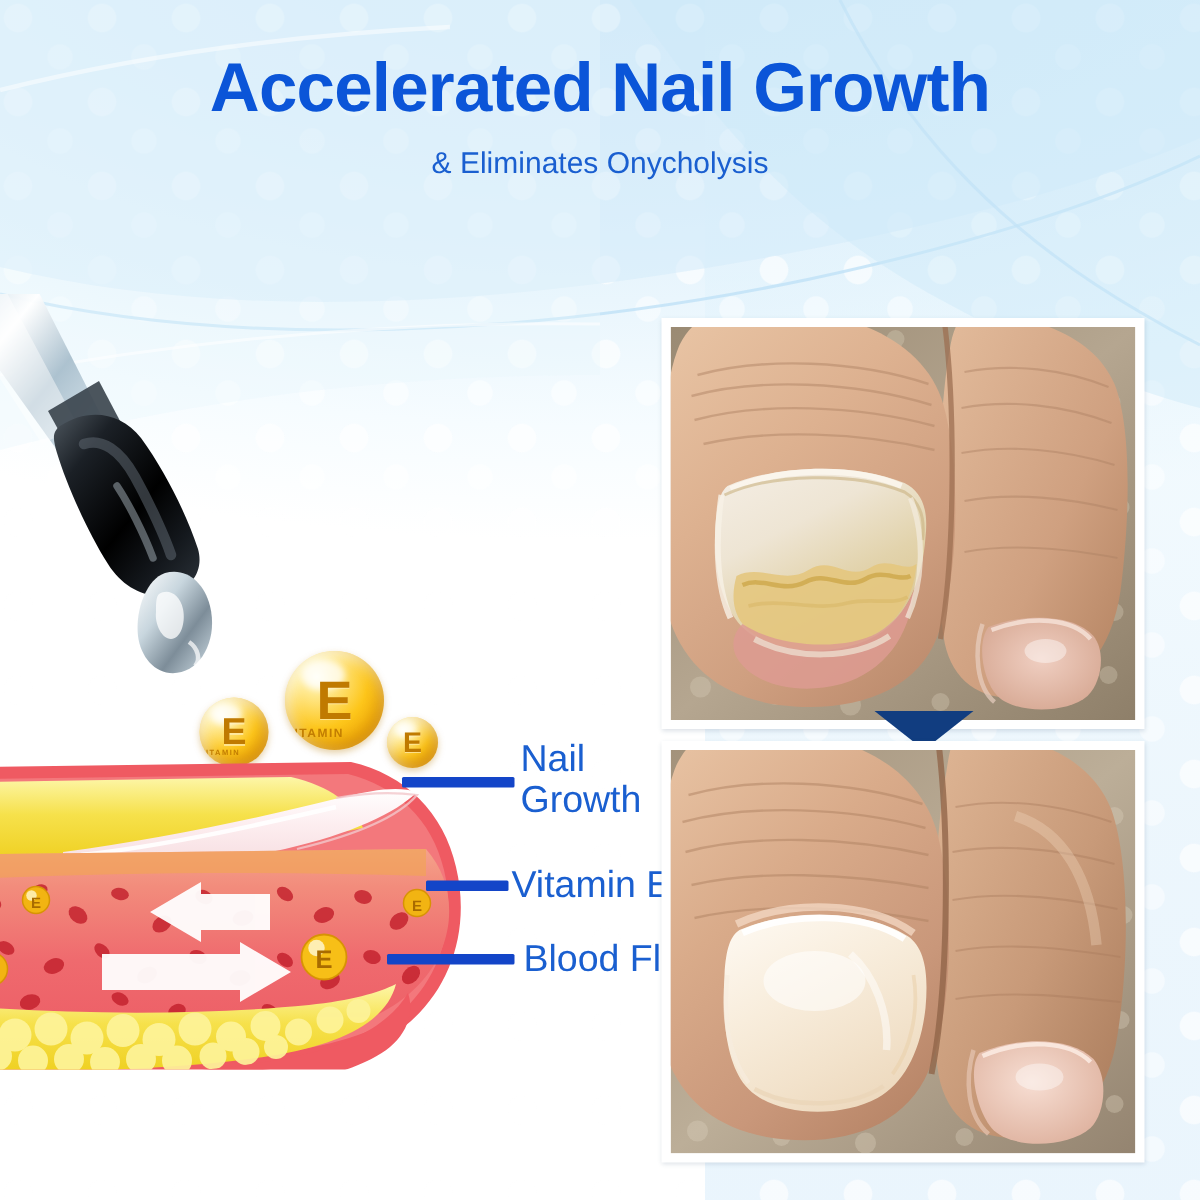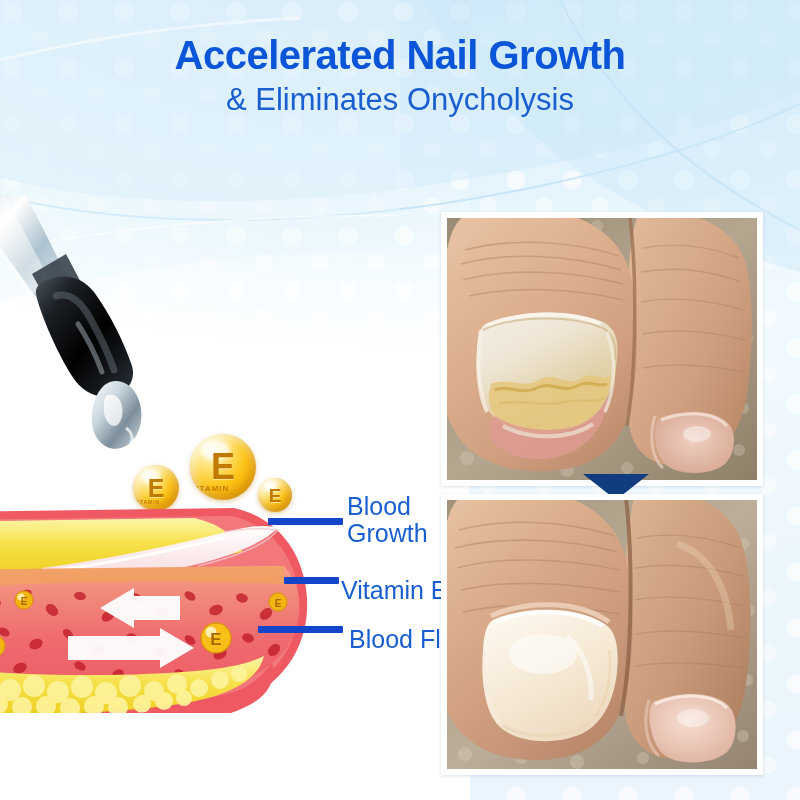--- a/index.html
+++ b/index.html
@@ -30,25 +30,25 @@
   .bg-right-tint{
     position:absolute; right:0; top:0; width:330px; height:800px;
     background:linear-gradient(180deg,#dcf0fb 0%, #e6f5fd 40%, #ddeffb 70%, #d9edfb 100%);
     opacity:.55;
   }
   .bg-waves{ position:absolute; inset:0; }
 
   
   .header{ position:absolute; left:0; top:34px; width:800px; text-align:center; }
   .title{
-    font-size:40px; font-weight:bold; letter-spacing:-0.5px;
+    font-size:46px; font-weight:bold; letter-spacing:-0.5px;
     line-height:1.05;
   }
   .subtitle{
-    font-size:31px; font-weight:normal; margin-top:6px; letter-spacing:0px;
+    font-size:20px; font-weight:normal; margin-top:16px; letter-spacing:0px;
   }
 
   
   .brush{ position:absolute; left:-18px; top:196px; width:220px; height:270px; }
 
   
   .caps{ position:absolute; left:0; top:420px; width:320px; height:110px; }
   .cap{
     position:absolute; border-radius:50%;
     background:
@@ -75,21 +75,21 @@
   .cap-md{ left:133px; top:45px; width:46px; height:46px; }
   .cap-md .e{ font-size:25px; }
   .cap-md .vit{ font-size:5px; bottom:12%; }
   .cap-sm{ left:258px; top:58px; width:34px; height:34px; }
   .cap-sm .e{ font-size:19px; }
 
   
   .diagram{ position:absolute; left:-16px; top:498px; width:330px; height:215px; }
 
   
-  .callout{ position:absolute; display:flex; align-items:flex-start; }
+  .callout{ position:absolute; display:flex; align-items:center; }
   .callout .line{ height:7px; border-radius:1px; }
   .callout .ctext{
     font-size:25px; line-height:1.06; white-space:pre-line;
   }
   .c-nail{ left:268px; top:505px; align-items:flex-start; }
   .c-nail .line{ width:75px; margin-top:13px; }
   .c-nail .ctext{ margin-left:4px; margin-top:-12px; }
   .c-vit{ left:284px; top:577px; }
   .c-vit .line{ width:55px; }
   .c-vit .ctext{ margin-left:2px; }
@@ -309,21 +309,21 @@
         <circle cx="180" cy="203" r="9"></circle>
       <circle cx="200" cy="200" r="8"></circle>
     </g>
 
     <path d="M-40,214 C60,222 150,220 214,206 C252,198 276,184 288,164
              C292,176 288,190 276,200 C252,220 190,232 110,234 L-40,236 Z" fill="#ef5a62"></path>
   </svg>
 
   <div class="callout c-nail">
     <div class="line" style="background:#1345c8"></div>
-    <div class="ctext" style="color:#1a5fd0">Blood
+    <div class="ctext" style="color:#1a5fd0">Nail
 Growth</div>
   </div>
 
   <div class="callout c-vit">
     <div class="line" style="background:#1345c8"></div>
     <div class="ctext" style="color:#1a5fd0">Vitamin E</div>
   </div>
 
   <div class="callout c-blood">
     <div class="line" style="background:#1345c8"></div>

